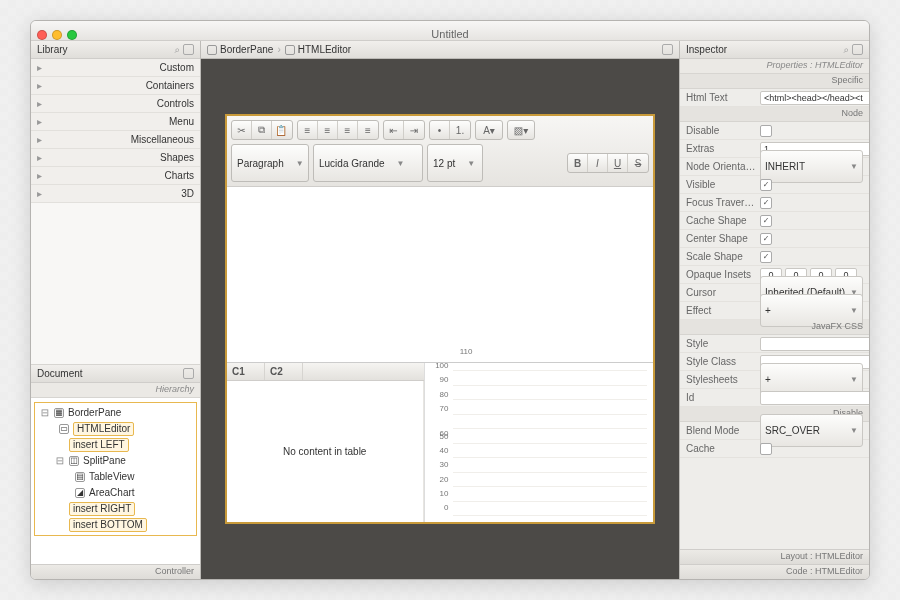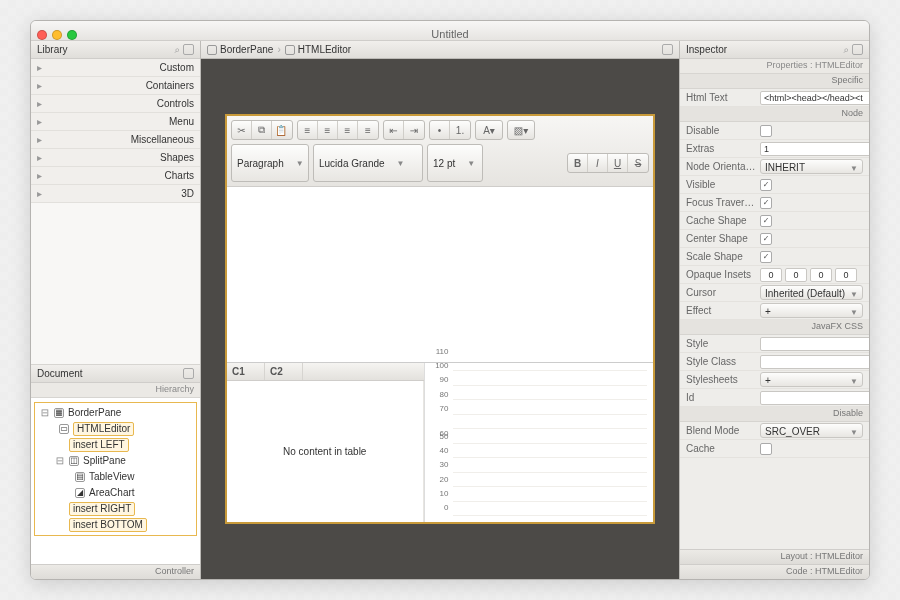--- a/index.html
+++ b/index.html
@@ -17,21 +17,21 @@
   .tl.r{background:#ff5f57}.tl.y{background:#ffbd2e}.tl.g{background:#28c840}
   .title { position:absolute; left:0; right:0; text-align:center; font-size:11px; color:#666; }
   .mainrow { flex:1; display:flex; min-height:0; }
   .panel { background:#eeedea; display:flex; flex-direction:column; min-height:0; }
   .panel.left{width:170px; border-right:1px solid #bdbbb7}
   .panel.right{width:190px; border-left:1px solid #bdbbb7}
   .center { flex:1; background:#4c4a47; display:flex; flex-direction:column; }
   .pheader { height:18px; background:linear-gradient(#f1efec,#e0deda); border-bottom:1px solid #cfcdca; display:flex; align-items:center; padding:0 6px; font-size:10px; color:#555; }
   .pheader .sp{flex:1}
   .micon{width:11px;height:11px;border:1px solid #aaa;border-radius:2px;margin-left:3px}
-  .subbar { height:15px; background:#ebe9e5; border-bottom:1px solid #d7d5d1; font-size:9px; color:#888; text-align:right; padding:1px 6px; }
+  .subbar { height:15px; background:#ebe9e5; border-bottom:1px solid #d7d5d1; font-size:9px; color:#888; text-align:right; padding:1px 6px;font-style:italic; }
   .catlist{flex:0 0 auto}
   .cat{height:18px;border-bottom:1px solid #e2e0dc;display:flex;align-items:center;padding:0 6px;color:#555;background:#f1efec}
   .cat .arr{width:8px;color:#999;margin-right:4px}
   .cat .sp{flex:1}
   .blank{flex:1;background:#f8f7f5;border-bottom:1px solid #d7d5d1}
   .tree{flex:1;background:#fff;padding:3px;overflow:auto}
   .tnode{display:flex;align-items:center;height:16px;padding-left:3px}
   .tico{width:10px;height:10px;border:1px solid #999;border-radius:2px;margin:0 4px;display:inline-flex;align-items:center;justify-content:center;font-size:8px}
   .texp{width:10px;text-align:center;color:#888;cursor:pointer}
   .taglike{border:1px solid #e8b84f;background:#fff6e1;padding:0 3px;border-radius:2px;height:14px;display:inline-flex;align-items:center}
@@ -56,21 +56,21 @@
   .tbody{flex:1;display:flex;align-items:center;justify-content:center;color:#777;border-right:1px solid #e7e5e1;}
   .chartpane{flex:1;position:relative;background:#fff;padding:6px 4px 6px 28px}
   .grid{position:absolute;left:28px;right:6px;top:6px;bottom:6px;background:
     repeating-linear-gradient(to top,#f0eeea 0,#f0eeea 1px,transparent 1px,transparent 14.5px)}
   .ytick{position:absolute;left:0;width:24px;text-align:right;font-size:8px;color:#777;transform:translateY(-50%)}
   .proprow{display:flex;align-items:center;height:18px;padding:0 6px;border-bottom:1px solid #e4e2de}
   .proprow .lbl{flex:0 0 74px;color:#666}
   .proprow .val{flex:1;display:flex;align-items:center;gap:3px}
   .txtin{flex:1;height:14px;border:1px solid #c9c7c3;background:#fff;padding:0 3px;font-size:9px;border-radius:2px}
   .chk{width:12px;height:12px;border:1px solid #aaa;background:#fff;border-radius:2px;display:flex;align-items:center;justify-content:center;font-size:8px;color:#555}
-  .sel{flex:1;height:15px;border:1px solid #c9c7c3;background:linear-gradient(#fdfdfc,#e8e6e2);border-radius:3px;display:flex;align-items:flex-end;padding:0 4px;font-size:9px;justify-content:space-between}
+  .sel{flex:1;height:33px;border:1px solid #c9c7c3;background:linear-gradient(#fdfdfc,#e8e6e2);border-radius:3px;display:flex;align-items:center;padding:0 4px;font-size:9px;justify-content:space-between}
   .sel .dd{font-size:8px;color:#888}
   .numin{width:22px;height:14px;border:1px solid #c9c7c3;background:#fff;text-align:center;font-size:9px;border-radius:2px}
   .section-h{height:15px;background:#e5e3df;border-bottom:1px solid #d6d4d0;text-align:right;padding:1px 6px;font-size:9px;color:#777}
   .footer-tab{height:15px;background:linear-gradient(#eceae6,#dedcD8);border-top:1px solid #cfcdca;text-align:right;padding:1px 6px;font-size:9px;color:#777}
   .slider{flex:1;height:3px;background:#ccc;border-radius:2px;position:relative}
   .slider::after{content:"";position:absolute;right:0;top:-4px;width:10px;height:10px;border-radius:50%;background:#fff;border:1px solid #aaa}
   .insp-body{flex:1;overflow:auto}
 </style>
 </head>
 <body>
@@ -269,21 +269,21 @@
                   <div class="ytick" style="bottom: 20.1818px;">10</div>
                   <div class="ytick" style="bottom: 34.3636px;">20</div>
                   <div class="ytick" style="bottom: 48.5455px;">30</div>
                   <div class="ytick" style="bottom: 62.7273px;">40</div>
                   <div class="ytick" style="bottom: 76.9091px;">50</div>
                   <div class="ytick" style="bottom: 80px;">60</div>
                   <div class="ytick" style="bottom: 105.273px;">70</div>
                   <div class="ytick" style="bottom: 119.455px;">80</div>
                   <div class="ytick" style="bottom: 133.636px;">90</div>
                   <div class="ytick" style="bottom: 147.818px;">100</div>
-                  <div class="ytick" style="bottom: 162px;">110</div>
+                  <div class="ytick" style="bottom: 162px; margin-left: 24px;">110</div>
                 </div>
             </div>
           </div>
         </div>
       </div>
     </div>
 
     <div class="panel right">
       <div class="pheader">
         <span>Inspector</span>

